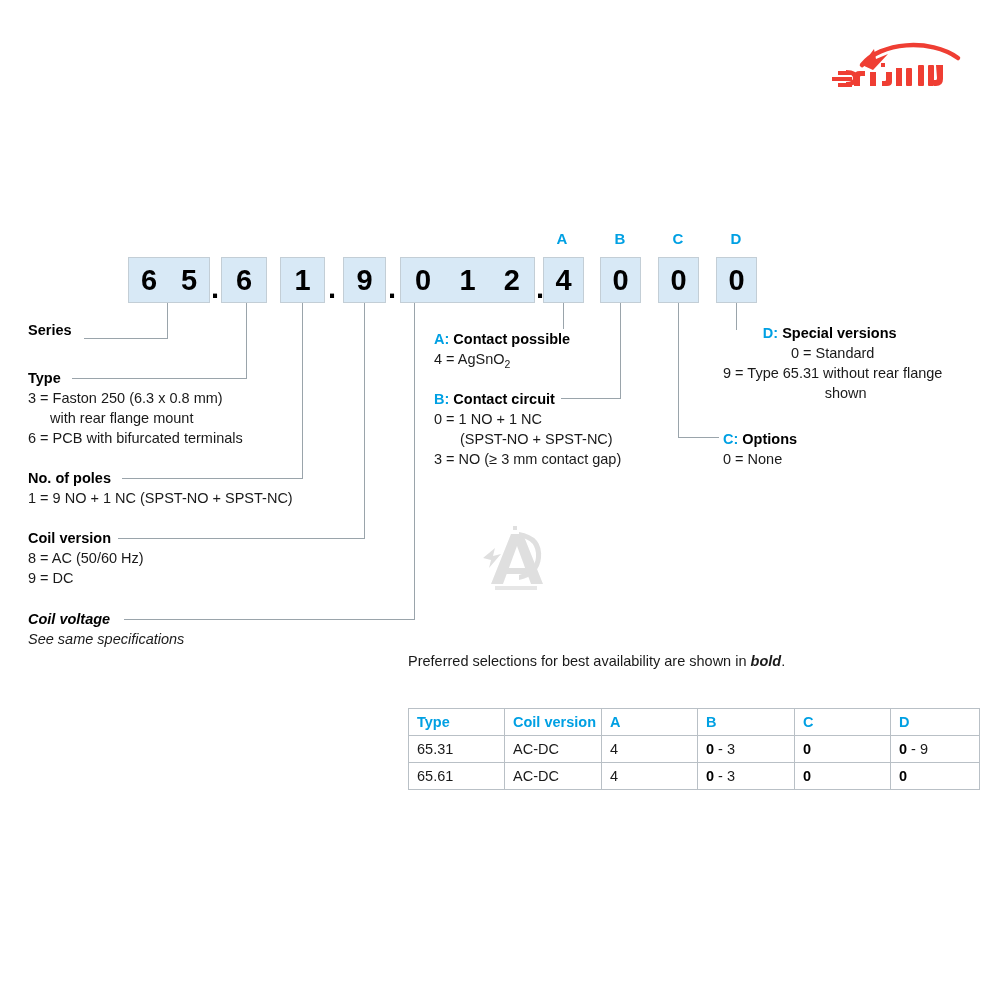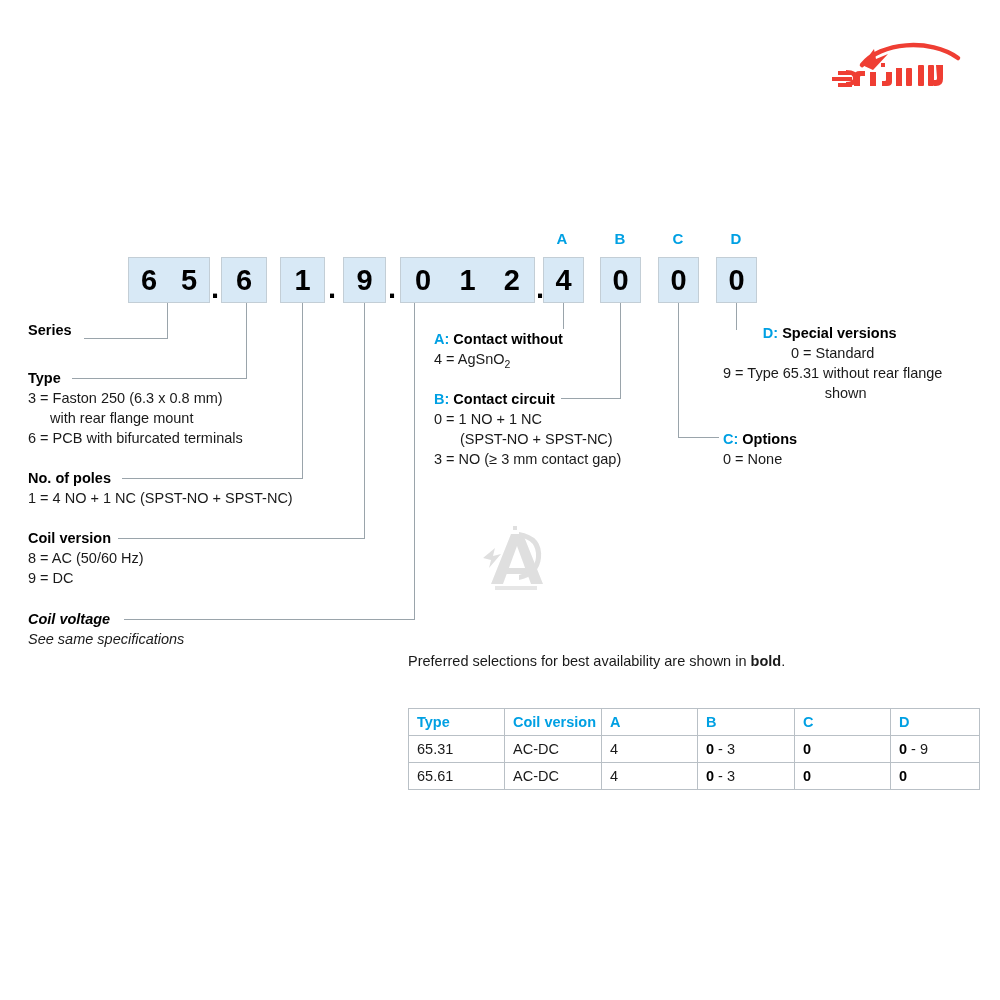--- a/index.html
+++ b/index.html
@@ -101,21 +101,21 @@
   
   #table-note {
     position: absolute;
     left: 408px; top: 651px;
     font-size: 14.5px;
     line-height: 21px;
     width: 580px;
   }
   #table-note .t1 { font-weight: bold; display: block; }
   #table-note .t2 { display: block; }
-  #table-note .t2 b { font-weight: bold; }
+  #table-note .t2 b { font-weight: bold; font-style: italic; }
 
   #options-table {
     position: absolute;
     left: 408px; top: 708px;
     width: 571px;
     border-collapse: collapse;
     table-layout: fixed;
     font-size: 14.5px;
   }
   #options-table th, #options-table td {
@@ -241,36 +241,36 @@
 
   <div class="block" style="left:28px; top:368px;">
     <span class="hd">Type</span>
     <span class="ln">3 = Faston 250 (6.3 x 0.8 mm)</span>
     <span class="ln indent">with rear flange mount</span>
     <span class="ln">6 = PCB with bifurcated terminals</span>
   </div>
 
   <div class="block" style="left:28px; top:468px;">
     <span class="hd">No. of poles</span>
-    <span class="ln">1 = 4 NO + 1 NC (SPST-NO + SPST-NC)</span>
+    <span class="ln">1 = 9 NO + 1 NC (SPST-NO + SPST-NC)</span>
   </div>
 
   <div class="block" style="left:28px; top:528px;">
     <span class="hd">Coil version</span>
     <span class="ln">8 = AC (50/60 Hz)</span>
     <span class="ln">9 = DC</span>
   </div>
 
   <div class="block" style="left:28px; top:609px;font-style:italic;">
     <span class="hd">Coil voltage</span>
     <span class="ln">See same specifications</span>
   </div>
 
   <div class="block" style="left:434px; top:329px;">
-    <span class="hd"><span class="key">A:</span> <span>Contact without</span></span>
+    <span class="hd"><span class="key">A:</span> <span>Contact possible</span></span>
     <span class="ln"><span>4 = AgSnO</span><sub>2</sub></span>
   </div>
 
   <div class="block" style="left:434px; top:389px;">
     <span class="hd"><span class="key">B:</span> <span>Contact circuit</span></span>
     <span class="ln">0 = 1 NO + 1 NC</span>
     <span class="ln indent2">(SPST-NO + SPST-NC)</span>
     <span class="ln">3 = NO (≥ 3 mm contact gap)</span>
   </div>
 

